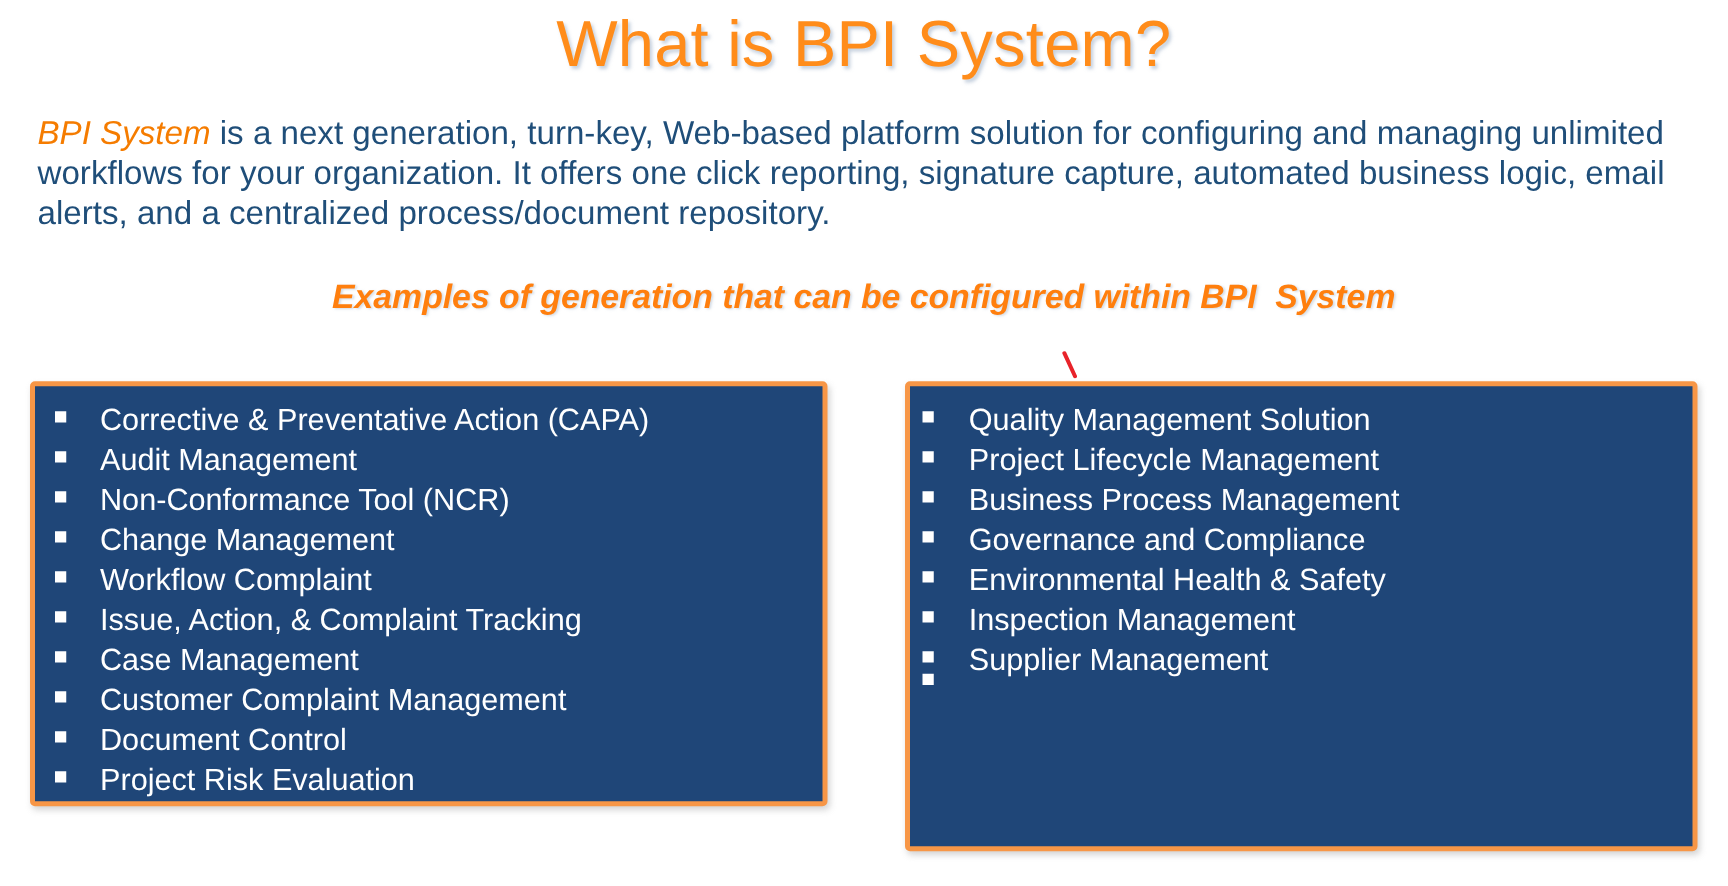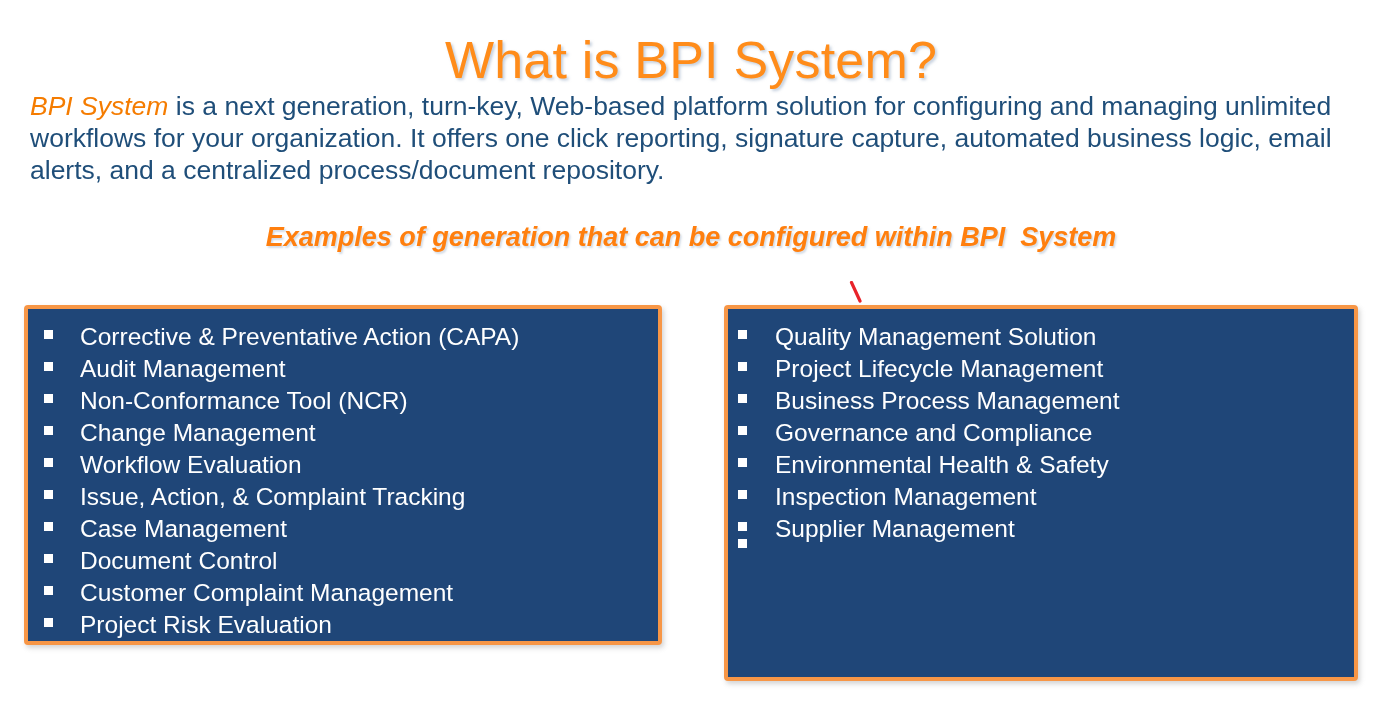--- a/index.html
+++ b/index.html
@@ -24,21 +24,20 @@
     width: 1382px;
     text-align: center;
     font-family: "Liberation Sans", sans-serif;
     font-size: 52px;
     font-weight: 400;
     color: #FF8C1A;
     letter-spacing: 0.2px;
     line-height: 1.1;
     text-shadow: 2px 2px 3px rgba(150,170,195,0.55);
     white-space: nowrap;
-    margin-top: 24px;
   }
 
   
   #intro-paragraph {
     position: absolute;
     left: 30px;
     top: 90px;
     width: 1330px;
     font-size: 26.5px;
     line-height: 32px;
@@ -158,37 +157,37 @@
     <li class="workflow-item">
       <span class="bullet-square"></span>
       <span class="item-label">Non-Conformance Tool (NCR)</span>
     </li>
     <li class="workflow-item">
       <span class="bullet-square"></span>
       <span class="item-label">Change Management</span>
     </li>
     <li class="workflow-item">
       <span class="bullet-square"></span>
-      <span class="item-label">Workflow Evaluation</span>
+      <span class="item-label">Workflow Complaint</span>
     </li>
     <li class="workflow-item">
       <span class="bullet-square"></span>
       <span class="item-label">Issue, Action, &amp; Complaint Tracking</span>
     </li>
     <li class="workflow-item">
       <span class="bullet-square"></span>
       <span class="item-label">Case Management</span>
     </li>
     <li class="workflow-item">
       <span class="bullet-square"></span>
+      <span class="item-label">Customer Complaint Management</span>
+    </li>
+    <li class="workflow-item">
+      <span class="bullet-square"></span>
       <span class="item-label">Document Control</span>
-    </li>
-    <li class="workflow-item">
-      <span class="bullet-square"></span>
-      <span class="item-label">Customer Complaint Management</span>
     </li>
     <li class="workflow-item">
       <span class="bullet-square"></span>
       <span class="item-label">Project Risk Evaluation</span>
     </li>
   </ul>
 </div>
 
 <div id="workflow-box-right" class="workflow-box">
   <ul class="workflow-list">

